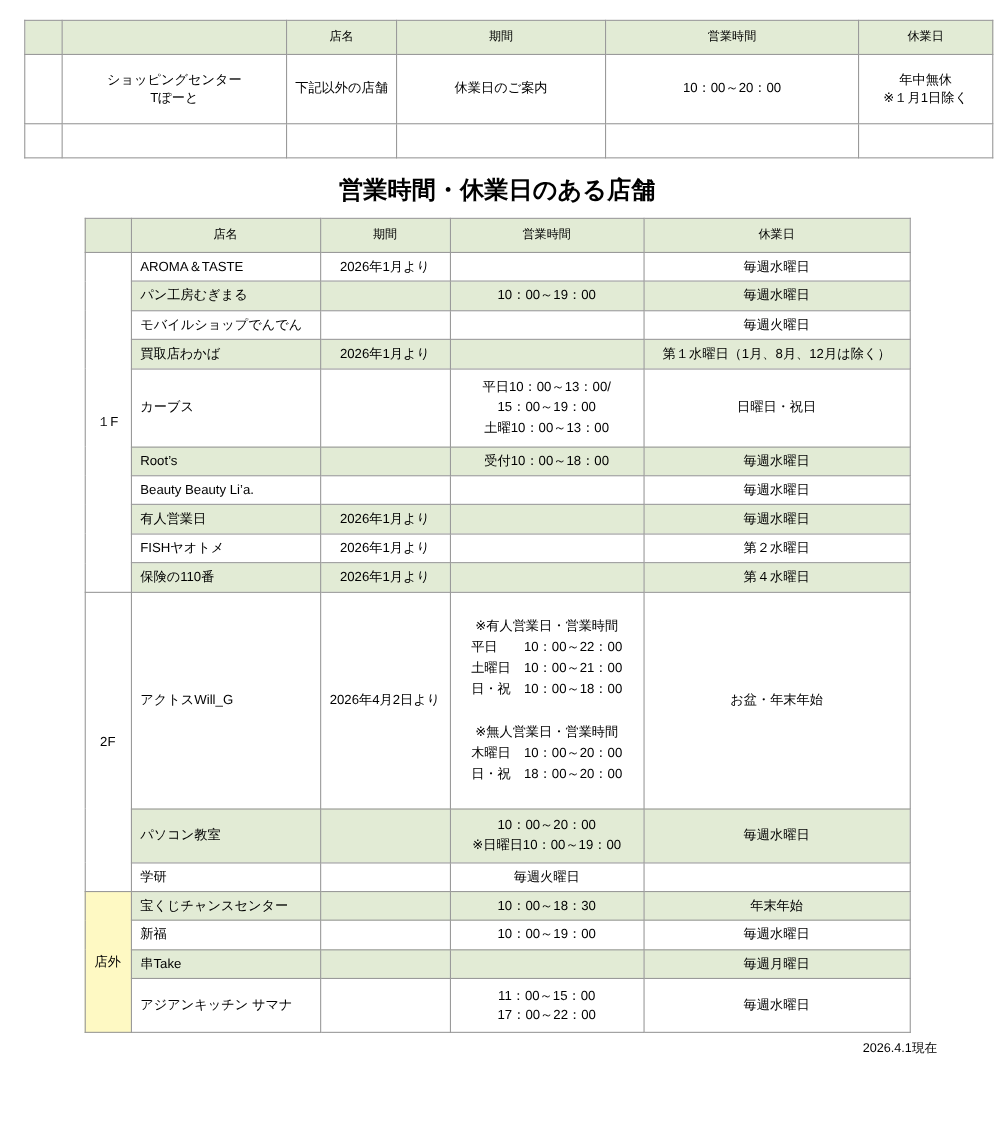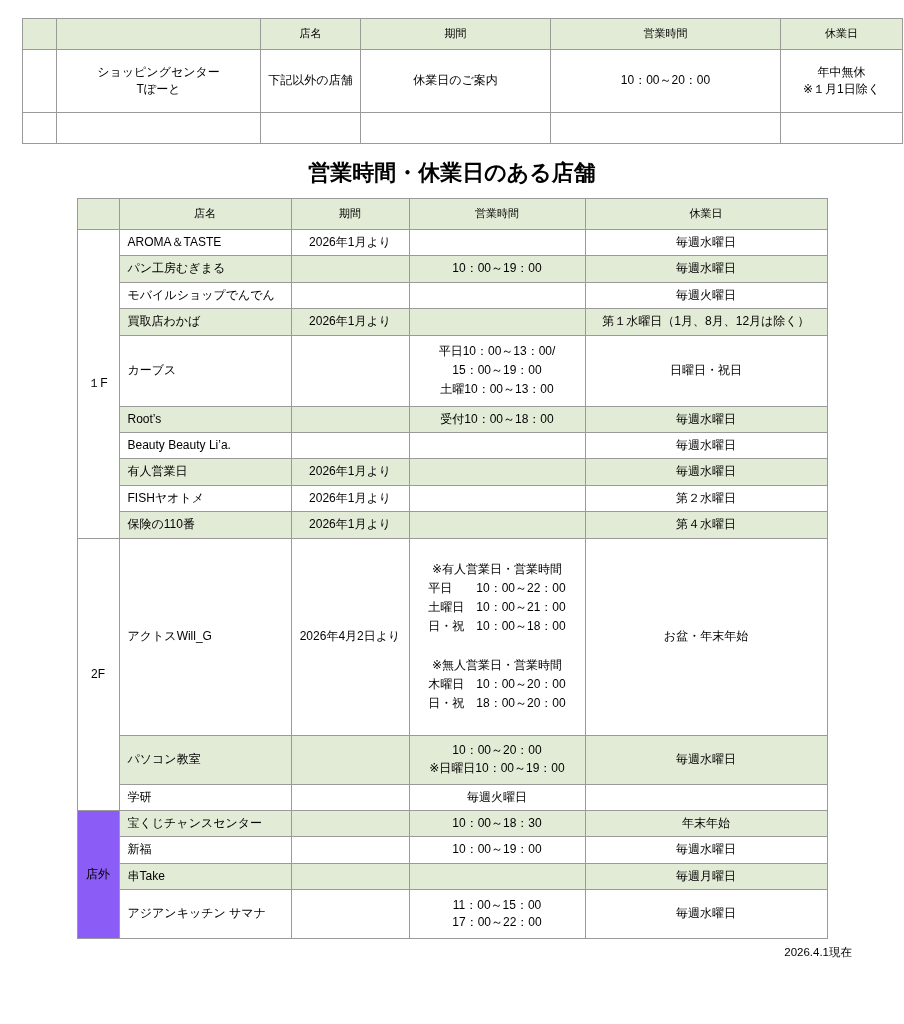--- a/index.html
+++ b/index.html
@@ -240,21 +240,21 @@
         <td>毎週水曜日</td>
       </tr>
       <tr>
         <td class="left">学研</td>
         <td></td>
         <td>毎週火曜日</td>
         <td></td>
       </tr>
 
       <tr class="shade">
-        <td class="floor-cell" rowspan="4" style="background:#8b5cf6">店外</td>
+        <td class="floor-cell" rowspan="4" style="background:#fef9c3">店外</td>
         <td class="left">宝くじチャンスセンター</td>
         <td></td>
         <td>10：00～18：30</td>
         <td>年末年始</td>
       </tr>
       <tr>
         <td class="left">新福</td>
         <td></td>
         <td>10：00～19：00</td>
         <td>毎週水曜日</td>

